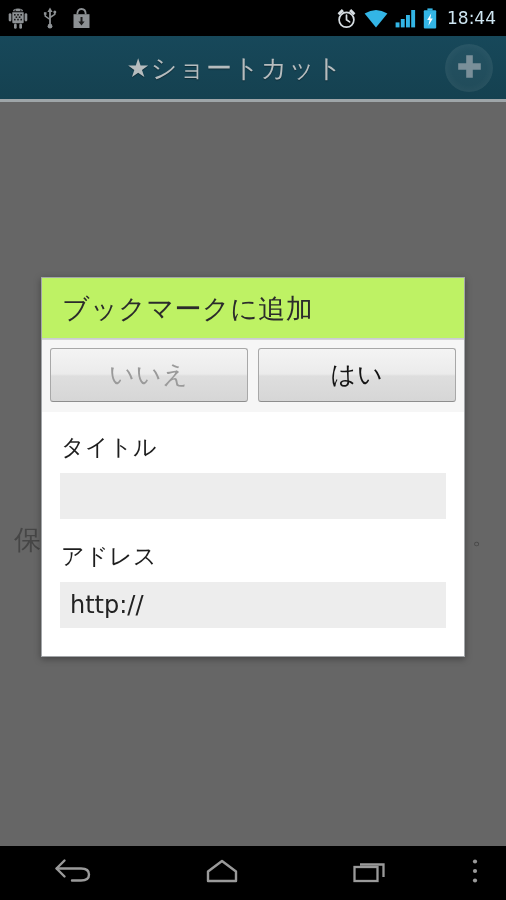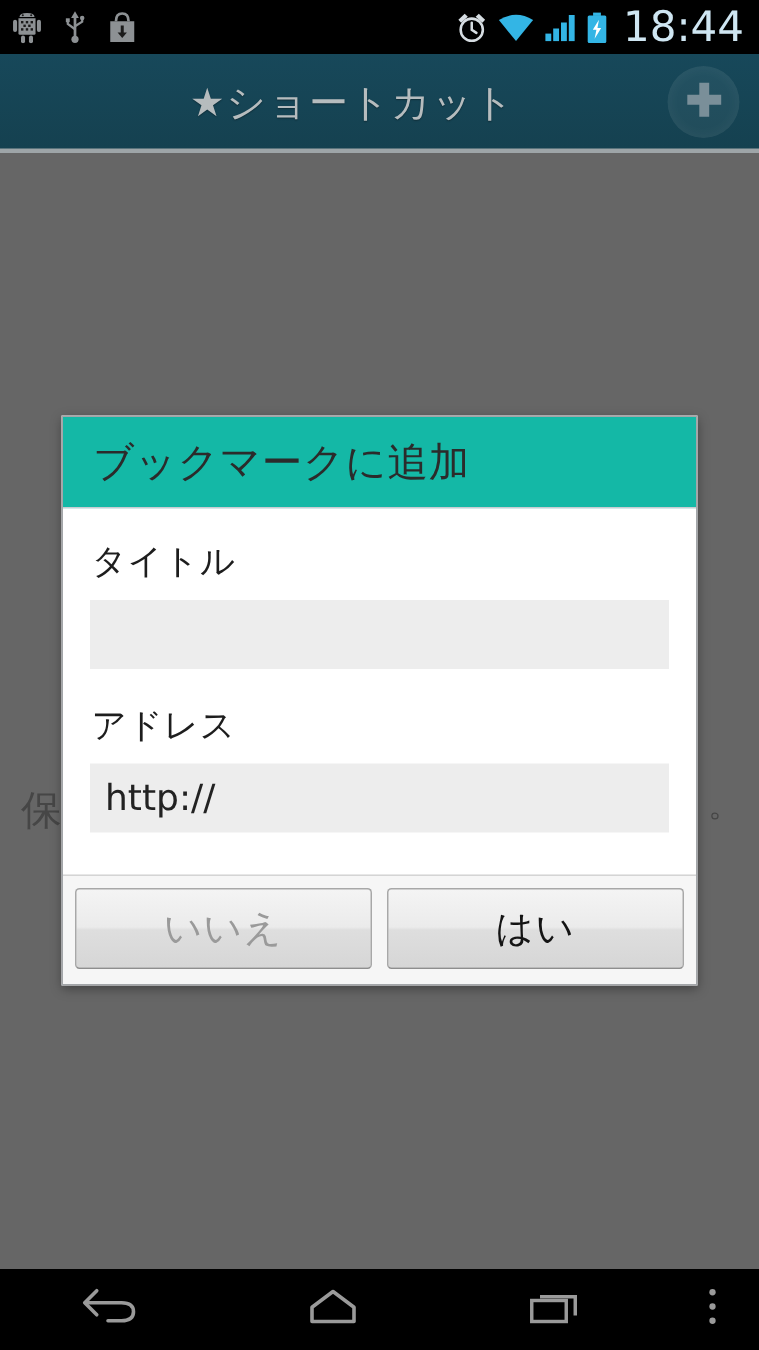--- a/index.html
+++ b/index.html
@@ -43,21 +43,21 @@
     display: flex;
     align-items: center;
     gap: 7px;
   }
   .sb-icon {
     display: block;
     line-height: 0;
   }
   #status-clock {
     color: #cfe6f2;
-    font-size: 28px;
+    font-size: 17px;
     letter-spacing: 0px;
     font-family: "DejaVu Sans", "Liberation Sans", sans-serif;
     padding-left: 3px;
     padding-bottom: 1px;
   }
 
   
   #action-bar {
     position: absolute;
     left: 0; top: 36px;
@@ -121,21 +121,21 @@
     position: absolute;
     left: 41px; top: 277px;
     width: 424px;
     background: #ffffff;
     box-sizing: border-box;
     border: 1px solid #a3a6a9;
     box-shadow: 0 2px 7px rgba(0,0,0,0.35);
     overflow: hidden;
   }
   #dialog-header {
-    background: #14b8a6;
+    background: #bef264;
     padding: 16px 20px 14px 20px;
     border-bottom: 1px solid #c9ccd2;
   }
   #dialog-title {
     font-size: 27px;
     color: #2b2b2b;
     letter-spacing: 0.5px;
     line-height: 1.1;
   }
   #dialog-body {
@@ -309,31 +309,31 @@
     <div class="bg-text" id="bg-text-left">保</div>
     <div class="bg-text" id="bg-text-right">。</div>
   </div>
 
   <div id="dialog">
 
     <div id="dialog-header">
       <div id="dialog-title">ブックマークに追加</div>
     </div>
 
+    <div id="dialog-footer">
+      <div class="dialog-btn" id="btn-no">いいえ</div>
+      <div class="dialog-btn" id="btn-yes">はい</div>
+    </div>
+
     <div id="dialog-body">
       <div class="field-label">タイトル</div>
       <input class="field-input" id="title-input" type="text" value="" style="">
 
       <div class="field-label">アドレス</div>
       <input class="field-input" id="address-input" type="text" value="http://" style="">
-    </div>
-
-    <div id="dialog-footer">
-      <div class="dialog-btn" id="btn-no">いいえ</div>
-      <div class="dialog-btn" id="btn-yes">はい</div>
     </div>
 
   </div>
 
   <div id="nav-bar">
     <div class="nav-btn">
       <span>
         <svg width="46" height="30" viewBox="0 0 46 30">
           <path d="M13.5 4.5 L5.5 12.5 L13.5 20.5" stroke="#9a9a9a" stroke-width="2.4" fill="none" stroke-linecap="round" stroke-linejoin="round"></path>
           <path d="M5.8 12.5 L30 12.5 Q38 12.5 38 18.5 Q38 24.5 30 24.5 L21 24.5" stroke="#9a9a9a" stroke-width="2.4" fill="none" stroke-linecap="round" stroke-linejoin="round"></path>

